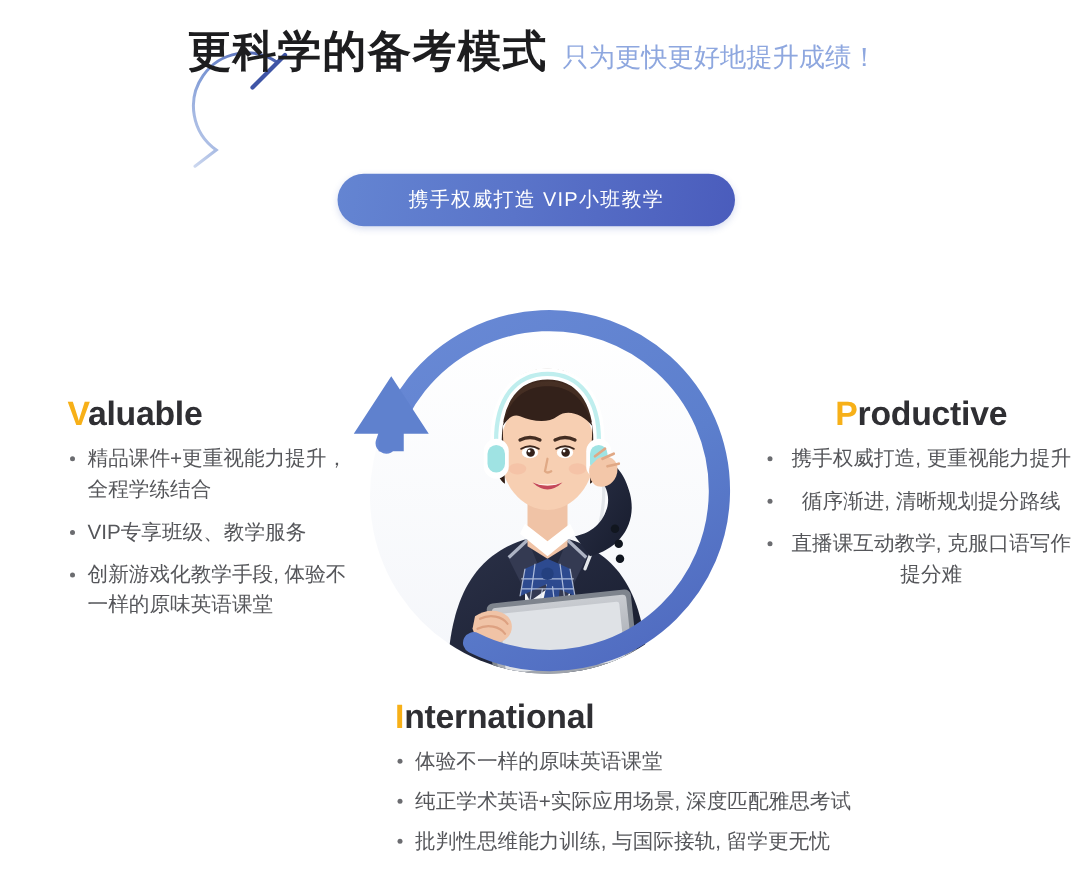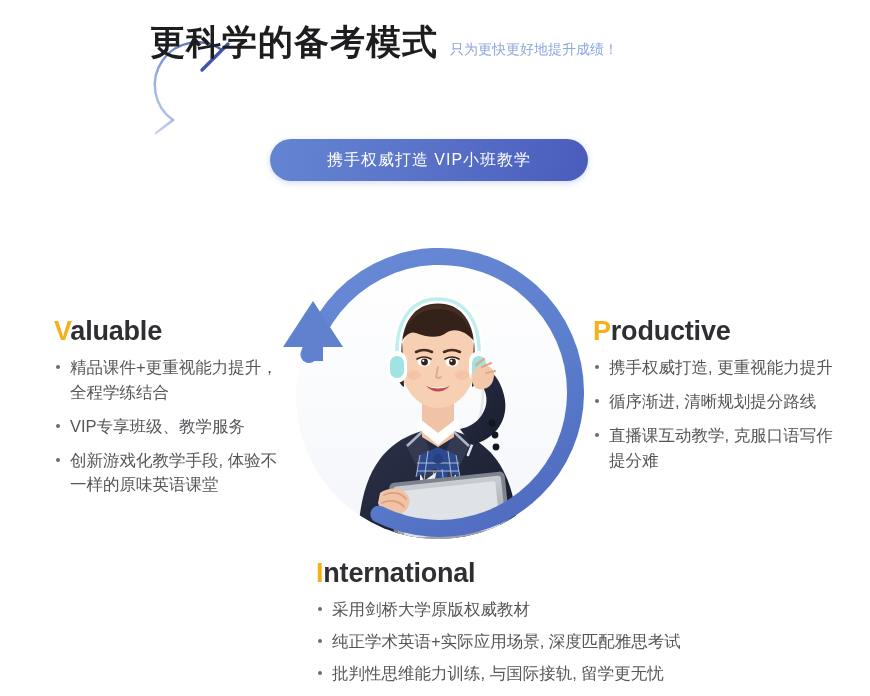--- a/index.html
+++ b/index.html
@@ -48,21 +48,21 @@
   }
   .title-main {
     font-size: 35px;
     font-weight: bold;
     color: #1d1d1f;
     letter-spacing: 1px;
     line-height: 1;
     white-space: nowrap;
   }
   .title-sub {
-    font-size: 14px;
+    font-size: 21px;
     color: #8ea7df;
     margin-left: 12px;
     line-height: 1;
     white-space: nowrap;
   }
 
   
   .pill {
     position: absolute;
     left: 270px;
@@ -154,23 +154,24 @@
     border-radius: 50%;
     background: #6b6c70;
   }
 
   .feature-valuable {
     left: 54px;
     top: 316px;
     width: 232px;
   }
   .feature-productive {
-    left: 593px;
+    left: 612px;
     top: 316px;
     width: 250px;
+    text-align: center;
   }
   .feature-international {
     left: 316px;
     top: 558px;
     width: 470px;
   }
   .feature-international .bullets li {
     margin-bottom: 7px;
   }
 </style>
@@ -345,19 +346,19 @@
       <li>循序渐进, 清晰规划提分路线</li>
       <li>直播课互动教学, 克服口语写作提分难</li>
     </ul>
   </div>
 
   <div class="feature feature-international">
     <h3 class="feature-title">
       <span class="cap">I</span><span>nternational</span>
     </h3>
     <ul class="bullets">
-      <li>采用剑桥大学原版权威教材</li>
+      <li>体验不一样的原味英语课堂</li>
       <li>纯正学术英语+实际应用场景, 深度匹配雅思考试</li>
       <li>批判性思维能力训练, 与国际接轨, 留学更无忧</li>
     </ul>
   </div>
 
 </div>
 
 </body></html>

